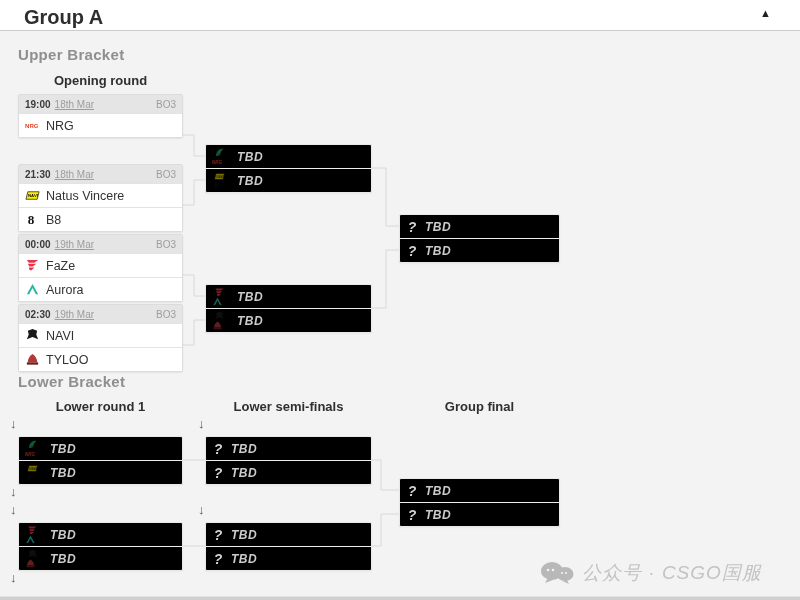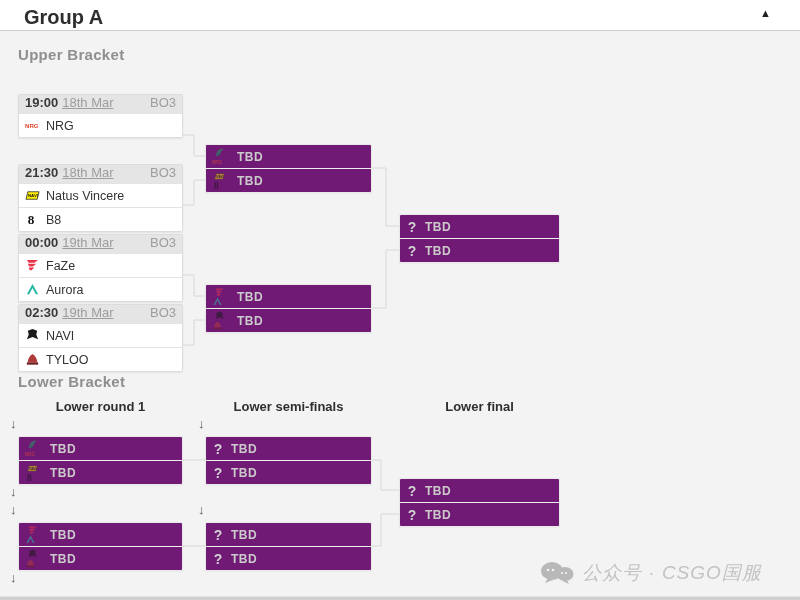--- a/index.html
+++ b/index.html
@@ -4,27 +4,27 @@
 <style>
   html,body{margin:0;padding:0;}
   body{width:800px;height:600px;overflow:hidden;font-family:"Liberation Sans",sans-serif;}
   .stage{position:relative;width:800px;height:600px;background:#f3f3f3;}
   .titlebar{position:absolute;left:0;top:0;width:800px;height:31px;background:#ffffff;border-bottom:1px solid #cccccc;box-sizing:border-box;}
   .group-title{position:absolute;left:24px;top:6px;font-size:20px;font-weight:bold;color:#2e2e2e;}
   .collapse{position:absolute;left:760px;top:7px;font-size:11px;color:#1f1f1f;cursor:pointer;}
   .section-label{position:absolute;font-size:15px;font-weight:bold;color:#8f8f8f;letter-spacing:.3px;}
   .col-head{position:absolute;font-size:13px;font-weight:bold;color:#2f2f2f;text-align:center;}
   .match{position:absolute;width:165px;background:#ffffff;border:1px solid #dcdcdc;border-radius:2px;box-shadow:0 1px 2px rgba(0,0,0,.07);box-sizing:border-box;}
-  .match-header{height:18px;background:#e5e5e5;display:flex;align-items:flex-start;gap:4px;padding:0 6px;font-size:13px;}
+  .match-header{height:18px;background:#e5e5e5;display:flex;align-items:center;gap:4px;padding:0 6px;font-size:10px;}
   .mh-time{font-weight:bold;color:#3a3a3a;}
   .mh-date{color:#9d9d9d;text-decoration:underline;}
   .mh-fmt{margin-left:auto;color:#9d9d9d;}
   .team-row{height:23px;display:flex;align-items:center;gap:6px;padding:0 6px;border-top:1px solid #e3e3e3;font-size:12.5px;color:#333333;background:#ffffff;}
   .logo{width:15px;height:15px;flex:0 0 auto;}
-  .slotbox{position:absolute;background:#701a75;border:1px solid #e9e9e9;border-radius:2px;box-shadow:0 1px 2px rgba(0,0,0,.04);box-sizing:border-box;}
+  .slotbox{position:absolute;background:#000000;border:1px solid #e9e9e9;border-radius:2px;box-shadow:0 1px 2px rgba(0,0,0,.04);box-sizing:border-box;font-style:italic;}
   .w167{width:167px;} .w161{width:161px;} .w165{width:165px;}
   .slot-row{height:23px;display:flex;align-items:center;gap:7px;padding:0 6px;font-size:12px;}
   .slot-row + .slot-row{border-top:1px solid #efefef;}
   .tbd{color:#cbcbcb;font-weight:bold;letter-spacing:.5px;}
   .q{color:#d2d2d2;font-size:14px;font-weight:bold;width:12px;text-align:center;}
   .logo-stack{display:flex;flex-direction:column;width:18px;opacity:.55;line-height:0;}
   .logo-stack svg{width:11px;height:11px;}
   .logo-stack svg:first-child{margin-left:2px;margin-bottom:-2px;}
   .drop-arrow{position:absolute;font-size:13px;font-weight:bold;color:#555555;}
   .connectors{position:absolute;left:0;top:0;pointer-events:none;}
@@ -86,20 +86,21 @@
       <polyline points="372,168 386,168 386,226 399,226"></polyline>
       <polyline points="372,308 386,308 386,250 399,250"></polyline>
       <polyline points="183,460 205,460"></polyline>
       <polyline points="183,546 205,546"></polyline>
       <polyline points="372,460 381,460 381,490 399,490"></polyline>
       <polyline points="372,546 381,546 381,514 399,514"></polyline>
     </g>
   </svg>
 
   <div class="section-label" style="left:18px;top:46px;">Upper Bracket</div>
+  <div class="col-head w165" style="left:18px;top:73px;">Opening round</div>
 
   <div class="match" style="left:18px;top:94px;">
     <div class="match-header">
       <span class="mh-time">19:00</span>
       <span class="mh-date">18th Mar</span>
       <span class="mh-fmt">BO3</span>
     </div>
     <div class="team-row">
       <svg class="logo" viewBox="0 0 16 16">
           <use href="#logo-nrg"></use>
@@ -225,21 +226,21 @@
     </div>
     <div class="slot-row">
       <span class="q">?</span>
       <span class="tbd">TBD</span>
     </div>
   </div>
 
   <div class="section-label" style="left:18px;top:373px;">Lower Bracket</div>
   <div class="col-head w165" style="left:18px;top:399px;">Lower round 1</div>
   <div class="col-head w167" style="left:205px;top:399px;">Lower semi-finals</div>
-  <div class="col-head w161" style="left:399px;top:399px;">Lower final</div>
+  <div class="col-head w161" style="left:399px;top:399px;">Group final</div>
 
   <span class="drop-arrow" style="left:10px;top:416px;">↓</span>
   <span class="drop-arrow" style="left:10px;top:484px;">↓</span>
   <span class="drop-arrow" style="left:10px;top:502px;">↓</span>
   <span class="drop-arrow" style="left:10px;top:570px;">↓</span>
   <span class="drop-arrow" style="left:198px;top:416px;">↓</span>
   <span class="drop-arrow" style="left:198px;top:502px;">↓</span>
 
   <div class="slotbox w165" style="left:18px;top:436px;">
     <div class="slot-row">

